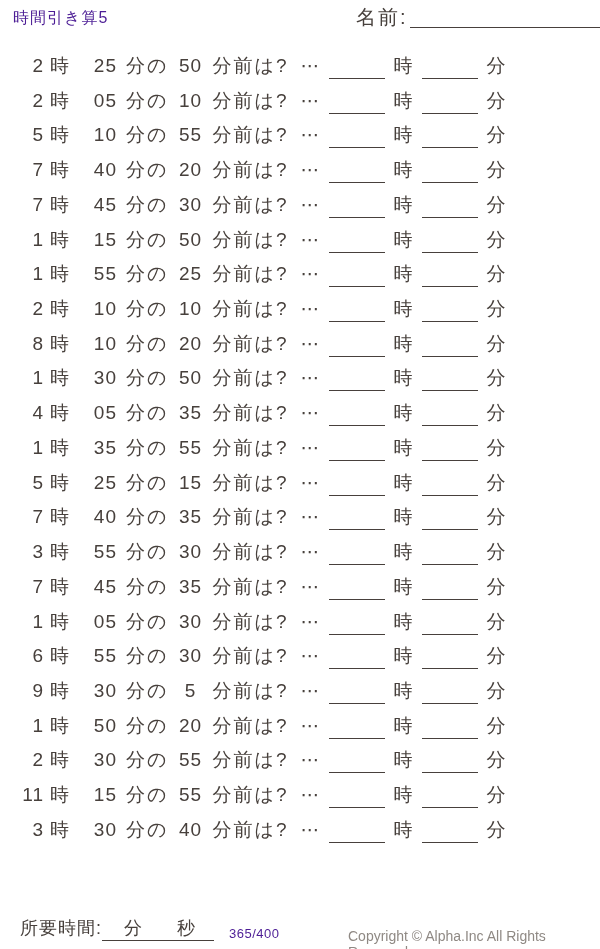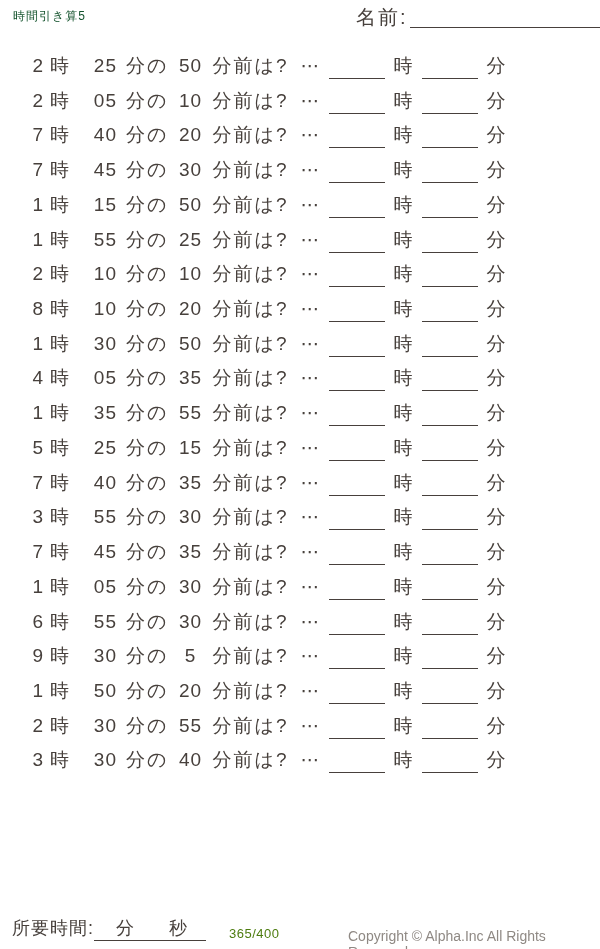--- a/index.html
+++ b/index.html
@@ -14,23 +14,23 @@
     background: #ffffff;
     font-family: "Liberation Sans", "DejaVu Sans", sans-serif;
     color: #47403c;
     overflow: hidden;
   }
   
   .title {
     position: absolute;
     left: 13px;
     top: 8px;
-    font-size: 12px;
+    font-size: 16px;
     letter-spacing: 1px;
-    color: #14532d;
+    color: #4c1d95;
   }
   .name-row {
     position: absolute;
     left: 356px;
     top: 4px;
     font-size: 20px;
     white-space: nowrap;
     letter-spacing: 2px;
   }
   .name-line {
@@ -69,41 +69,41 @@
     height: 0;
     border-bottom: 1.8px solid #47403c;
     vertical-align: -7px;
   }
   .blank1 { margin-left: 10px; }
   .blank2 { margin-left: 8px; }
   .u-ans  { margin-left: 8px; }
   
   .req-time {
     position: absolute;
-    left: 12px;
+    left: 20px;
     top: 916px;
     font-size: 18px;
     white-space: nowrap;
     letter-spacing: 1px;
   }
   .time-line {
     display: inline-block;
     border-bottom: 1.6px solid #47403c;
     width: 112px;
     white-space: nowrap;
   }
   .time-min { display: inline-block; margin-left: 22px; }
   .time-sec { display: inline-block; margin-left: 34px; }
   .progress {
     position: absolute;
     left: 229px;
     top: 926px;
     font-size: 13px;
     letter-spacing: 0.5px;
-    color: #4d7c0f;
+    color: #4c1d95;
   }
   .copyright {
     position: absolute;
     left: 348px;
     top: 928px;
     font-size: 14px;
     color: #8f8984;
   }
 </style>
 </head>
@@ -113,20 +113,21 @@
 
   <div class="title">時間引き算5</div>
 
   <div class="name-row"><span>名前:</span><span class="name-line"></span></div>
 
   <div class="rows" id="rows">
     <div class="row"><span class="num hour">2</span><span class="kanji u-ji">時</span><span class="num min1">25</span><span class="kanji u-bunno">分の</span><span class="num min2">50</span><span class="kanji u-mae">分前は?</span><span class="dots">⋯</span><span class="blank blank1"></span><span class="kanji u-ans">時</span><span class="blank blank2"></span><span class="kanji u-ans">分</span></div>
 
     <div class="row"><span class="num hour">2</span><span class="kanji u-ji">時</span><span class="num min1">05</span><span class="kanji u-bunno">分の</span><span class="num min2">10</span><span class="kanji u-mae">分前は?</span><span class="dots">⋯</span><span class="blank blank1"></span><span class="kanji u-ans">時</span><span class="blank blank2"></span><span class="kanji u-ans">分</span></div>
 
+    <div class="row"><span class="num hour">5</span><span class="kanji u-ji">時</span><span class="num min1">10</span><span class="kanji u-bunno">分の</span><span class="num min2">55</span><span class="kanji u-mae">分前は?</span><span class="dots">⋯</span><span class="blank blank1"></span><span class="kanji u-ans">時</span><span class="blank blank2"></span><span class="kanji u-ans">分</span></div>
 
     <div class="row"><span class="num hour">7</span><span class="kanji u-ji">時</span><span class="num min1">40</span><span class="kanji u-bunno">分の</span><span class="num min2">20</span><span class="kanji u-mae">分前は?</span><span class="dots">⋯</span><span class="blank blank1"></span><span class="kanji u-ans">時</span><span class="blank blank2"></span><span class="kanji u-ans">分</span></div>
 
     <div class="row"><span class="num hour">7</span><span class="kanji u-ji">時</span><span class="num min1">45</span><span class="kanji u-bunno">分の</span><span class="num min2">30</span><span class="kanji u-mae">分前は?</span><span class="dots">⋯</span><span class="blank blank1"></span><span class="kanji u-ans">時</span><span class="blank blank2"></span><span class="kanji u-ans">分</span></div>
 
     <div class="row"><span class="num hour">1</span><span class="kanji u-ji">時</span><span class="num min1">15</span><span class="kanji u-bunno">分の</span><span class="num min2">50</span><span class="kanji u-mae">分前は?</span><span class="dots">⋯</span><span class="blank blank1"></span><span class="kanji u-ans">時</span><span class="blank blank2"></span><span class="kanji u-ans">分</span></div>
 
     <div class="row"><span class="num hour">1</span><span class="kanji u-ji">時</span><span class="num min1">55</span><span class="kanji u-bunno">分の</span><span class="num min2">25</span><span class="kanji u-mae">分前は?</span><span class="dots">⋯</span><span class="blank blank1"></span><span class="kanji u-ans">時</span><span class="blank blank2"></span><span class="kanji u-ans">分</span></div>
 
     <div class="row"><span class="num hour">2</span><span class="kanji u-ji">時</span><span class="num min1">10</span><span class="kanji u-bunno">分の</span><span class="num min2">10</span><span class="kanji u-mae">分前は?</span><span class="dots">⋯</span><span class="blank blank1"></span><span class="kanji u-ans">時</span><span class="blank blank2"></span><span class="kanji u-ans">分</span></div>
@@ -152,20 +153,21 @@
     <div class="row"><span class="num hour">1</span><span class="kanji u-ji">時</span><span class="num min1">05</span><span class="kanji u-bunno">分の</span><span class="num min2">30</span><span class="kanji u-mae">分前は?</span><span class="dots">⋯</span><span class="blank blank1"></span><span class="kanji u-ans">時</span><span class="blank blank2"></span><span class="kanji u-ans">分</span></div>
 
     <div class="row"><span class="num hour">6</span><span class="kanji u-ji">時</span><span class="num min1">55</span><span class="kanji u-bunno">分の</span><span class="num min2">30</span><span class="kanji u-mae">分前は?</span><span class="dots">⋯</span><span class="blank blank1"></span><span class="kanji u-ans">時</span><span class="blank blank2"></span><span class="kanji u-ans">分</span></div>
 
     <div class="row"><span class="num hour">9</span><span class="kanji u-ji">時</span><span class="num min1">30</span><span class="kanji u-bunno">分の</span><span class="num min2">5</span><span class="kanji u-mae">分前は?</span><span class="dots">⋯</span><span class="blank blank1"></span><span class="kanji u-ans">時</span><span class="blank blank2"></span><span class="kanji u-ans">分</span></div>
 
     <div class="row"><span class="num hour">1</span><span class="kanji u-ji">時</span><span class="num min1">50</span><span class="kanji u-bunno">分の</span><span class="num min2">20</span><span class="kanji u-mae">分前は?</span><span class="dots">⋯</span><span class="blank blank1"></span><span class="kanji u-ans">時</span><span class="blank blank2"></span><span class="kanji u-ans">分</span></div>
 
     <div class="row"><span class="num hour">2</span><span class="kanji u-ji">時</span><span class="num min1">30</span><span class="kanji u-bunno">分の</span><span class="num min2">55</span><span class="kanji u-mae">分前は?</span><span class="dots">⋯</span><span class="blank blank1"></span><span class="kanji u-ans">時</span><span class="blank blank2"></span><span class="kanji u-ans">分</span></div>
 
+    <div class="row"><span class="num hour">11</span><span class="kanji u-ji">時</span><span class="num min1">15</span><span class="kanji u-bunno">分の</span><span class="num min2">55</span><span class="kanji u-mae">分前は?</span><span class="dots">⋯</span><span class="blank blank1"></span><span class="kanji u-ans">時</span><span class="blank blank2"></span><span class="kanji u-ans">分</span></div>
 
     <div class="row"><span class="num hour">3</span><span class="kanji u-ji">時</span><span class="num min1">30</span><span class="kanji u-bunno">分の</span><span class="num min2">40</span><span class="kanji u-mae">分前は?</span><span class="dots">⋯</span><span class="blank blank1"></span><span class="kanji u-ans">時</span><span class="blank blank2"></span><span class="kanji u-ans">分</span></div>
   </div>
 
   <div class="req-time"><span>所要時間:</span><span class="time-line"><span class="time-min">分</span><span class="time-sec">秒</span></span></div>
 
   <div class="progress">365/400</div>
 
   <div class="copyright">Copyright ©  Alpha.Inc All Rights Reserved.</div>
 

